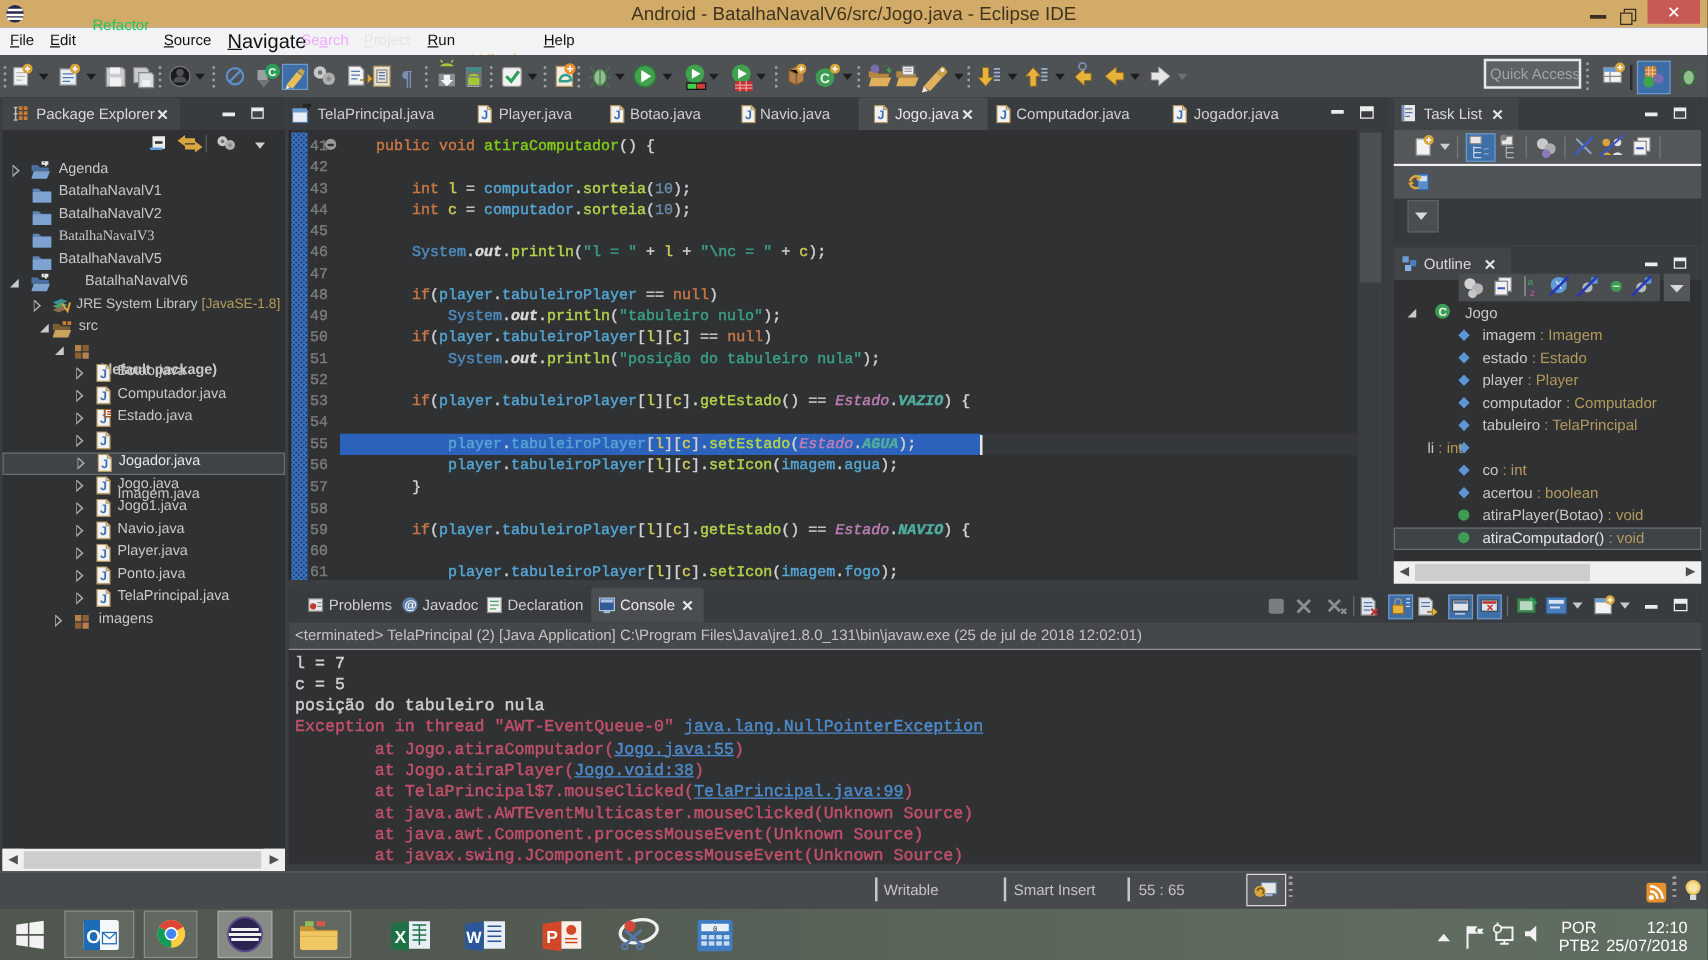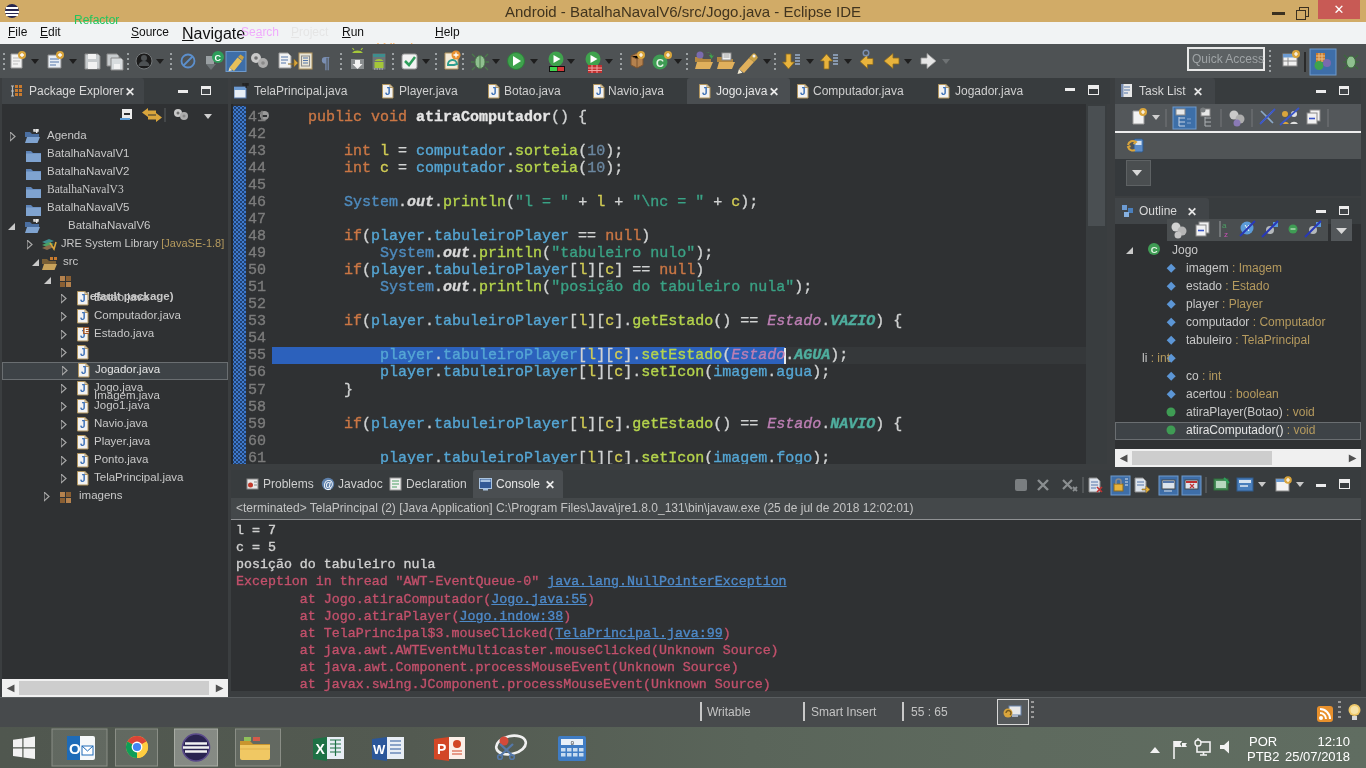--- a/index.html
+++ b/index.html
@@ -1,20 +1,20 @@
 <!DOCTYPE html>
 <html><head><meta charset="utf-8">
 <style>
 html,body{margin:0;padding:0;width:1366px;height:768px;overflow:hidden;background:#3B3E40;font-family:"Liberation Sans",sans-serif;}
 .abs{position:absolute;}
-.mono{font-family:"Liberation Mono",monospace;font-size:15px;line-height:17.057px;white-space:pre;-webkit-text-stroke:0.35px currentColor;}
+.mono{font-family:"Liberation Mono",monospace;font-size:12px;line-height:17.057px;white-space:pre;-webkit-text-stroke:0.35px currentColor;}
 .cmono{font-family:"Liberation Mono",monospace;font-size:13.3px;line-height:17.14px;white-space:pre;-webkit-text-stroke:0.35px currentColor;}
 
 .kw{color:#CB7745;} .lv{color:#D2CC54;} .fd{color:#55A6D4;} .mc{color:#B5D44C;}
-.md{color:#e5e5e5;font-weight:bold;} .st{color:#3AA285;} .nm{color:#6B87A0;} .cl{color:#4E8BBE;}
+.md{color:#84cc16;} .st{color:#3AA285;} .nm{color:#6B87A0;} .cl{color:#4E8BBE;}
 .ou{color:#D8D8D8;font-weight:bold;font-style:italic;}
 .es{color:#BD7FB4;font-style:italic;} .ec{color:#4FAE9E;font-weight:bold;font-style:italic;}
 .cr{color:#C2506B;} .clk{color:#4E8AC9;text-decoration:underline;}
 
 .ptab{font-size:12px;color:#CFCFCF;}
 .gold{color:#B59A5E;}
 .trow{position:absolute;height:18px;font-size:12px;color:#C8C8C8;white-space:nowrap;}
 </style></head>
 <body>
 
@@ -836,22 +836,22 @@
     <rect x="340" y="9" width="9" height="5" fill="#383C3E"></rect>
 </svg>
 
 <div class="abs" style="left:231px;top:498px;width:1130px;height:21px;background:#44484A;border-bottom:1.5px solid #8F9193;"></div>
 <div class="abs" style="left:236px;top:501px;font-size:12px;color:#C4C4C4;">&lt;terminated&gt; TelaPrincipal (2) [Java Application] C:\Program Files\Java\jre1.8.0_131\bin\javaw.exe (25 de jul de 2018 12:02:01)</div>
 <div id="conout" class="abs cmono" style="left:236px;top:522px;color:#D0D0D0;">l = 7
 c = 5
 posição do tabuleiro nula
 <span class="cr">Exception in thread "AWT-EventQueue-0" </span><span class="clk">java.lang.NullPointerException</span>
 <span class="cr">        at Jogo.atiraComputador(</span><span class="clk">Jogo.java:55</span><span class="cr">)</span>
-<span class="cr">        at Jogo.atiraPlayer(</span><span class="clk">Jogo.indow:38</span><span class="cr">)</span>
-<span class="cr">        at TelaPrincipal$3.mouseClicked(</span><span class="clk">TelaPrincipal.java:99</span><span class="cr">)</span>
+<span class="cr">        at Jogo.atiraPlayer(</span><span class="clk">Jogo.void:38</span><span class="cr">)</span>
+<span class="cr">        at TelaPrincipal$7.mouseClicked(</span><span class="clk">TelaPrincipal.java:99</span><span class="cr">)</span>
 <span class="cr">        at java.awt.AWTEventMulticaster.mouseClicked(Unknown Source)</span>
 <span class="cr">        at java.awt.Component.processMouseEvent(Unknown Source)</span>
 <span class="cr">        at javax.swing.JComponent.processMouseEvent(Unknown Source)</span></div>
 
 <div class="abs" style="left:0;top:697px;width:1366px;height:30px;background:#474A4C;border-top:1px solid #5A5E60;box-sizing:border-box;"></div>
 <div class="abs" style="left:700px;top:702px;width:2px;height:19px;background:#C8C8C8;"></div>
 <div class="abs" style="left:707px;top:705px;font-size:12px;color:#C4C4C4;text-align:center;">Writable</div>
 <div class="abs" style="left:803px;top:702px;width:2px;height:19px;background:#C8C8C8;"></div>
 <div class="abs" style="left:811px;top:705px;font-size:12px;color:#C4C4C4;">Smart Insert</div>
 <div class="abs" style="left:902px;top:702px;width:2px;height:19px;background:#C8C8C8;"></div>

